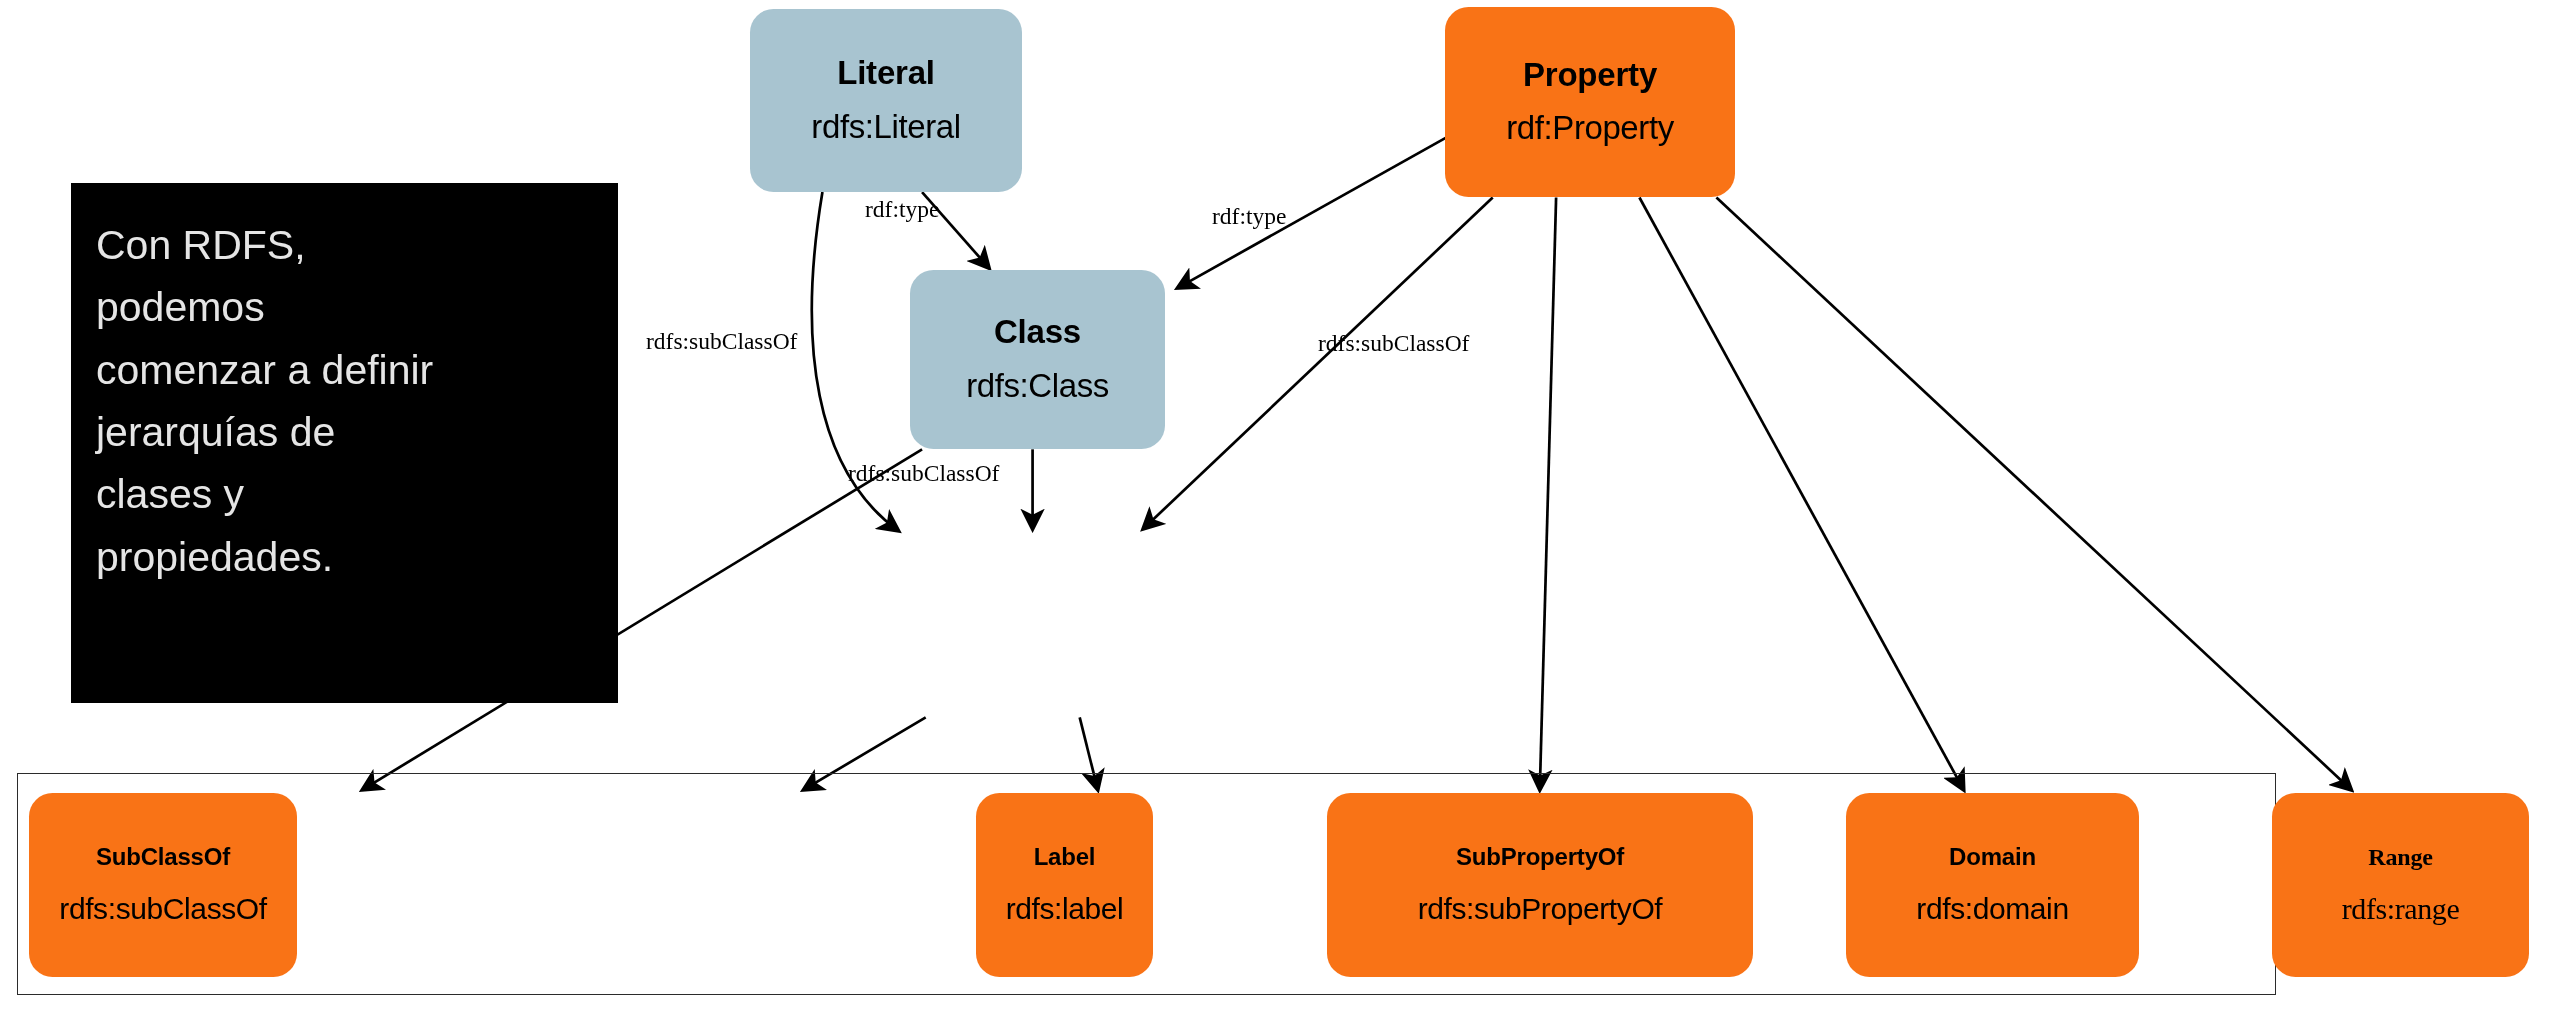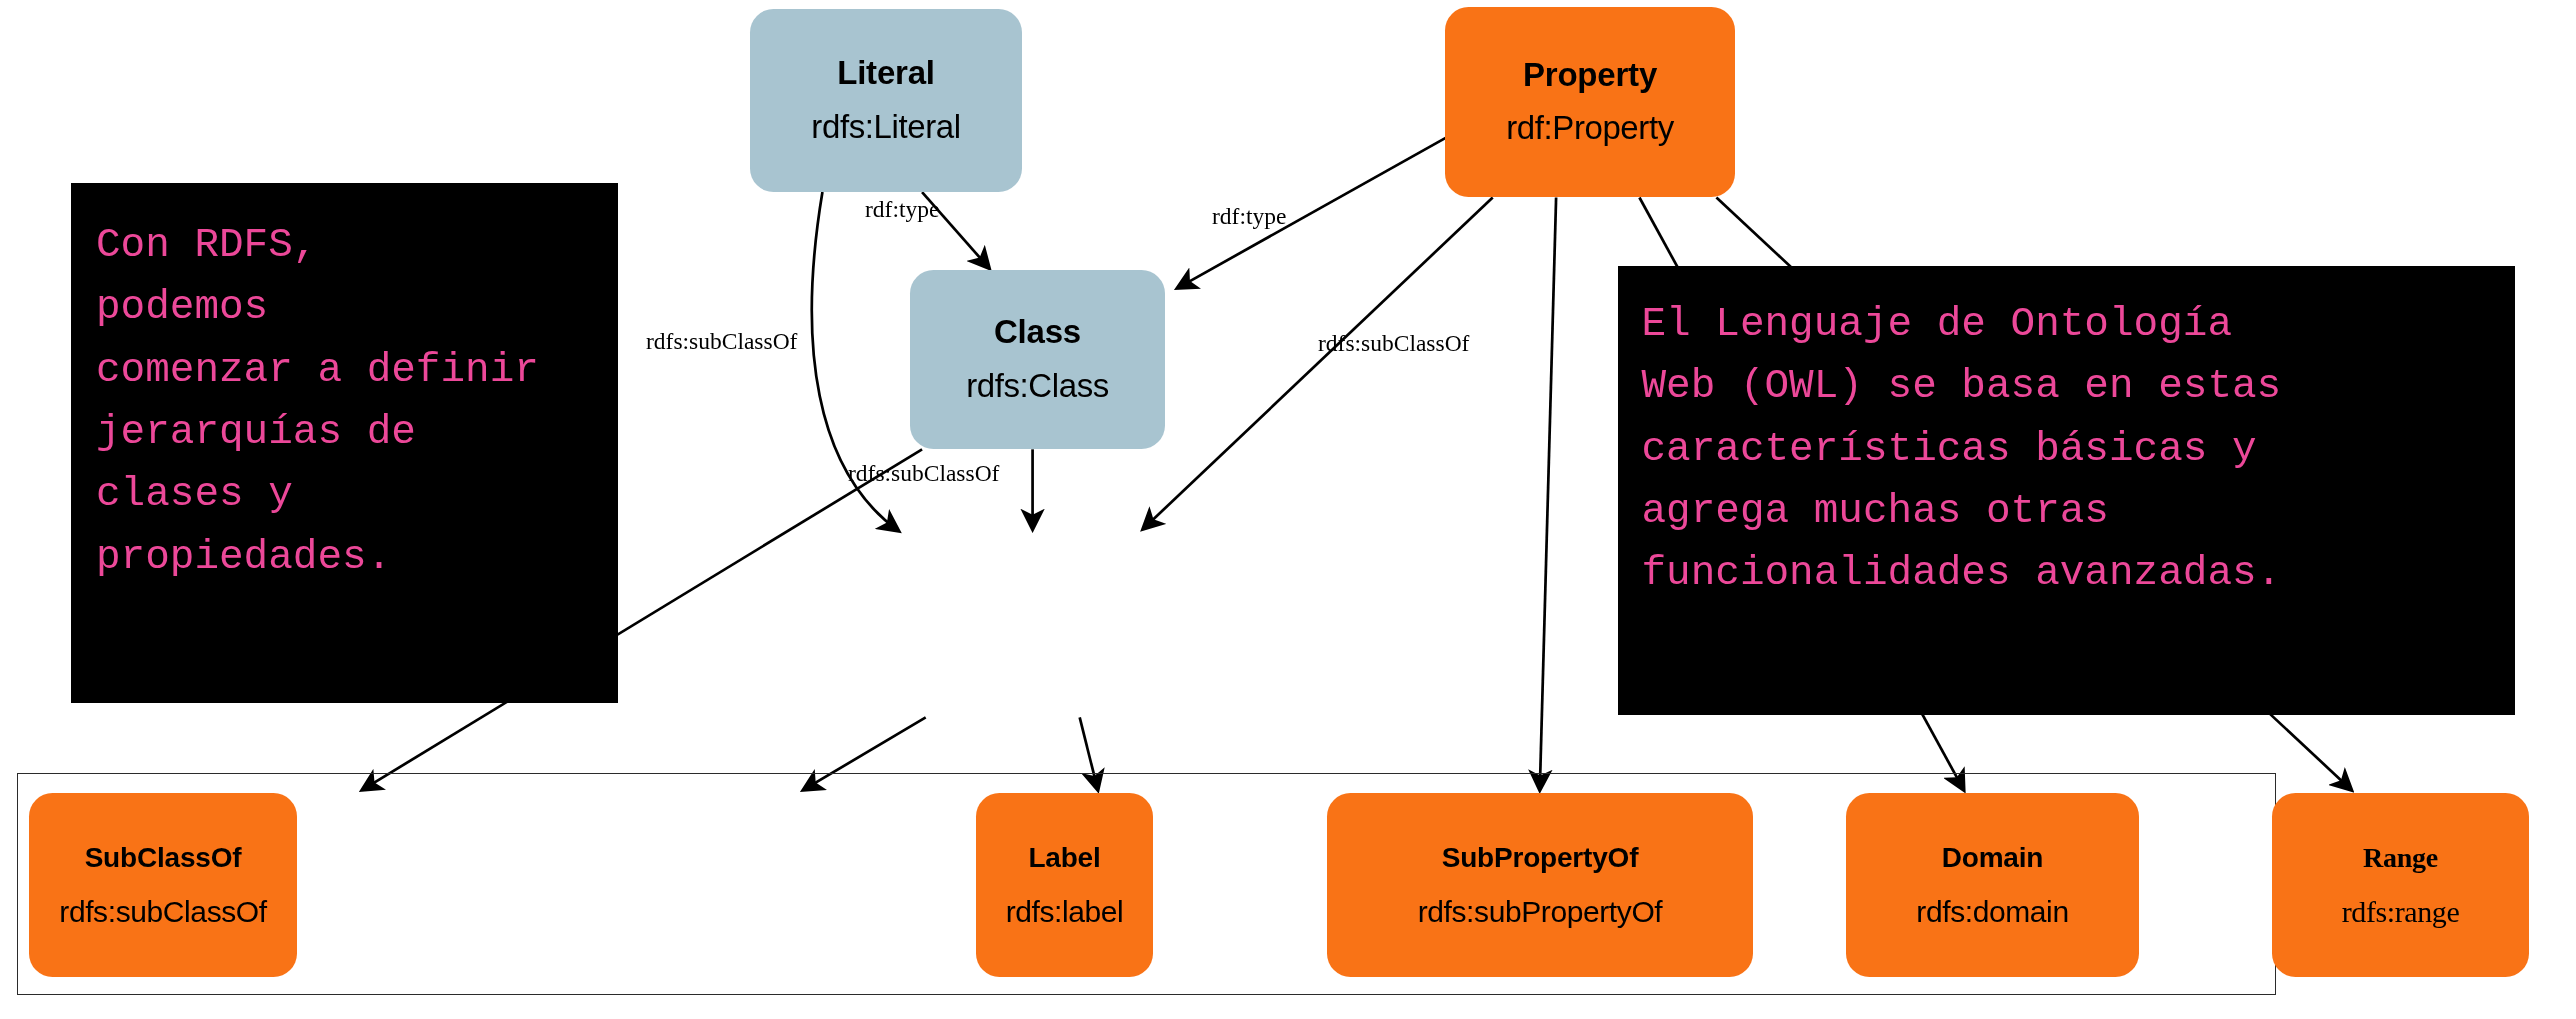--- a/index.html
+++ b/index.html
@@ -46,33 +46,32 @@
   }
   .node .n-uri {
     font-weight: normal;
     font-size: 33px;
     letter-spacing: -0.4px;
     white-space: nowrap;
   }
   .node.blue  { background: #a8c4d0; }
   .node.orange{ background: #f97316; text-align: right; }
 
-  .node.small .n-title { font-size: 28px; margin-bottom: 20px; }
+  .node.small .n-title { font-size: 24px; margin-bottom: 20px; }
   .node.small .n-uri   { font-size: 30px; }
 
   
   .callout {
     position: absolute;
     box-sizing: border-box;
     background: #000000;
-    color: #ec4899;
+    color: #e5e5e5;
     display: flex;
     align-items: flex-start;
     justify-content: flex-start;
-    font-family: Liberation Mono, monospace;
   }
   .callout .c-text {
     font-size: 41px;
     line-height: 1.52;
     font-weight: normal;
     white-space: pre-wrap;
   }
 
   
   .frame {
@@ -157,27 +156,20 @@
 
   <div class="callout" style="left:71px; top:183px; width:547px; height:520px; padding:31px 25px 0 25px;">
     <div class="c-text">Con RDFS,
 podemos
 comenzar a definir
 jerarquías de
 clases y
 propiedades.</div>
   </div>
 
-  <div class="callout" style="left:1618px; top:266px; width:897px; height:449px; padding:27px 23.5px 0 23.5px;">
-    <div class="c-text">El Lenguaje de Ontología
-Web (OWL) se basa en estas
-características básicas y
-agrega muchas otras
-funcionalidades avanzadas.</div>
-  </div>
 
   <div class="frame" style="left:17px; top:773px; width:2259px; height:222px;"></div>
 
   <div class="node orange small" style="left:29px; top:793px; width:268px; height:184px;">
     <div class="n-title">SubClassOf</div>
     <div class="n-uri">rdfs:subClassOf</div>
   </div>
 
 
   <div class="node orange small" style="left:976px; top:793px; width:177px; height:184px;">

